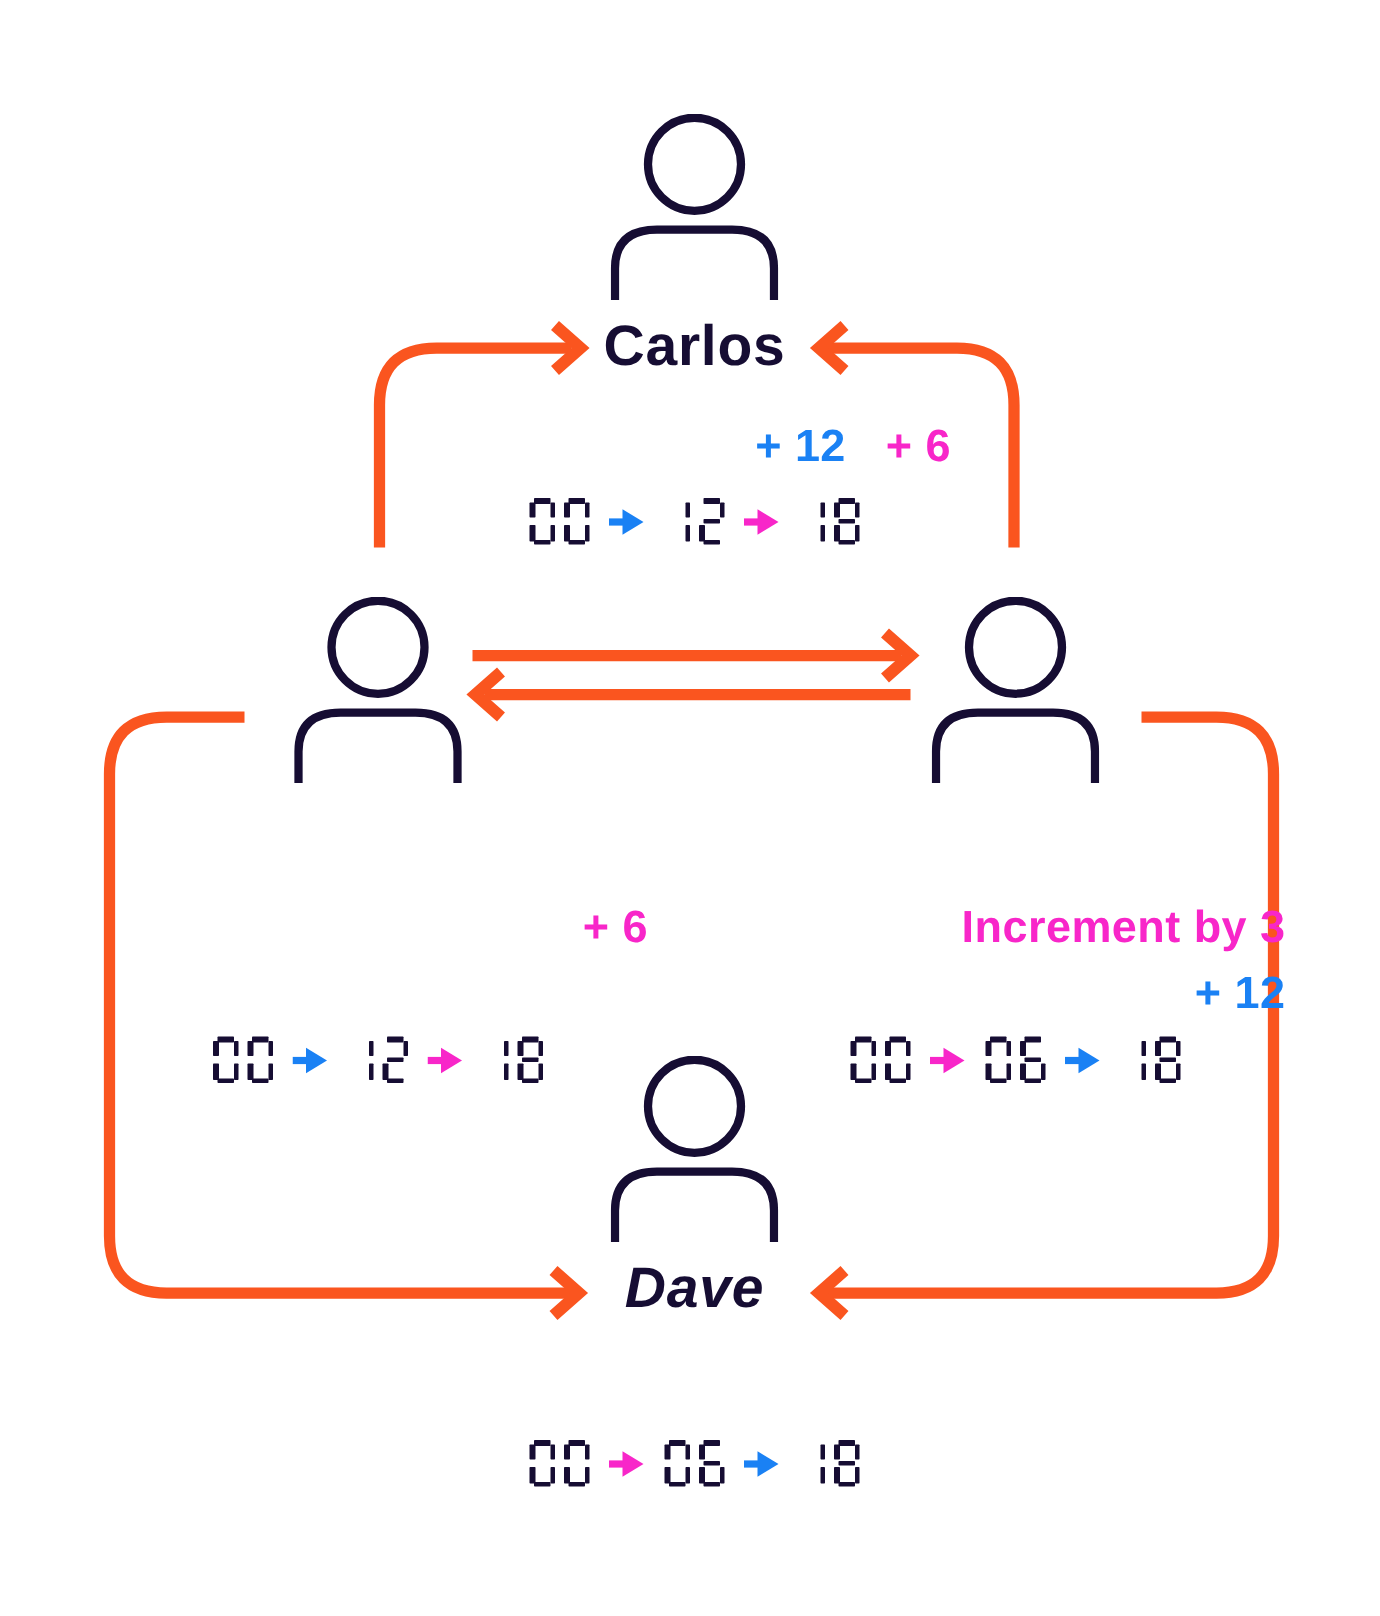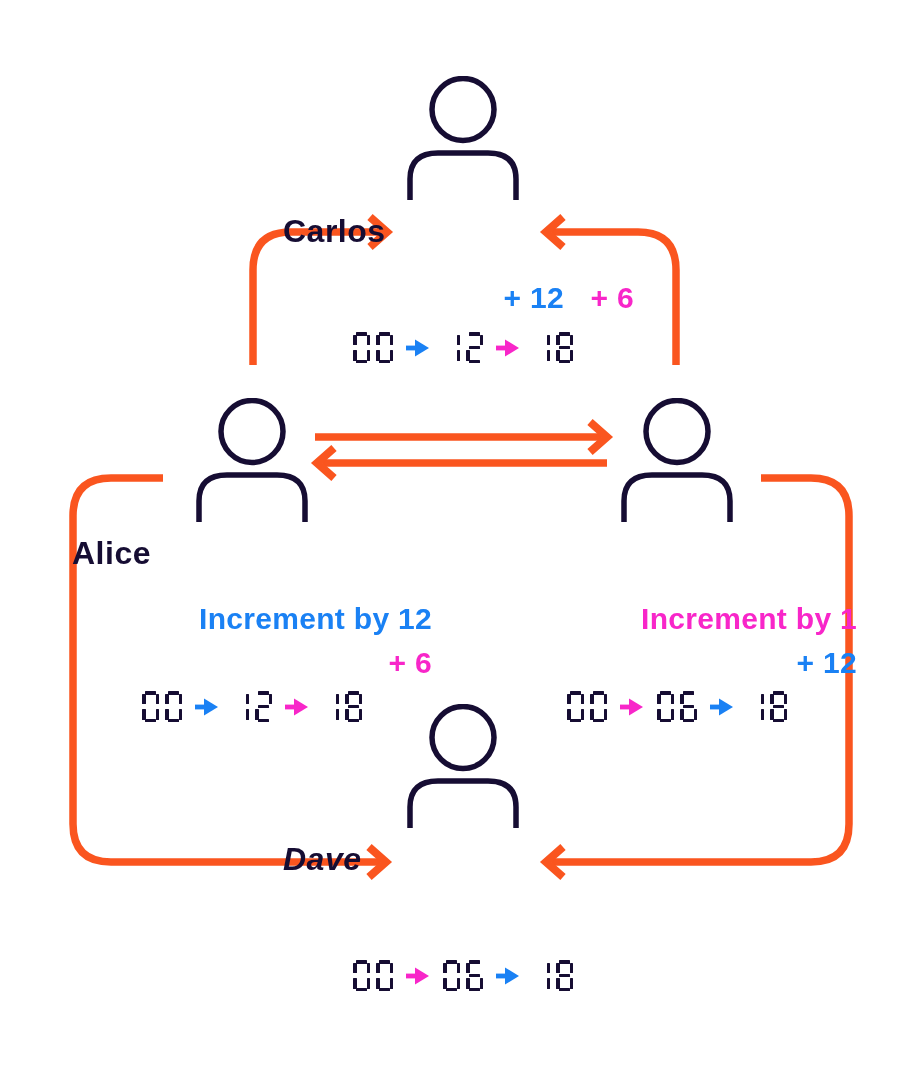--- a/index.html
+++ b/index.html
@@ -14,22 +14,22 @@
   .paths{position:absolute;left:0;top:0;}
   .paths path{fill:none;stroke:var(--orange);stroke-width:7.5;stroke-linecap:butt;}
   .paths path.head{stroke-width:8;stroke-linejoin:miter;}
 
   .user{position:absolute;width:360px;height:340px;}
   .user .icon{position:absolute;left:50%;transform:translateX(-50%);top:0;width:112px;height:124px;}
   .user .icon svg{display:block;}
   .user .icon .stroke{fill:none;stroke:var(--navy);stroke-width:5.5;}
 
   .name{
-    position:absolute;top:137px;left:0;width:100%;
-    font-size:32px;font-weight:700;color:var(--navy);letter-spacing:0.5px;line-height:36px;
+    position:absolute;top:137px;left:0;width:100%;text-align:center;
+    font-size:38px;font-weight:700;color:var(--navy);letter-spacing:0.5px;line-height:36px;
   }
   .ops{position:absolute;left:0;width:100%;text-align:right;
     font-size:30px;font-weight:700;line-height:36px;letter-spacing:0.3px;}
   .layout-inline .ops{top:204px;}
   .layout-inline .ops .op{display:inline-block;margin:0 9px;}
   .layout-stacked .ops{top:203px;}
   .layout-stacked .ops .op{display:block;}
   .layout-stacked .ops .op + .op{margin-top:8px;}
 
   .counter{
@@ -180,23 +180,21 @@
     </div>
   </div>
 
   <div class="user layout-stacked u-alice">
     <div class="icon">
       <svg width="112" height="124" viewBox="0 0 112 124">
         <circle class="stroke" cx="56" cy="33.5" r="31"></circle>
         <path class="stroke" d="M 3 124 L 3 103 Q 3 77 31 77 L 81 77 Q 109 77 109 103 L 109 124"></path>
       </svg>
     </div>
-    <div class="name">Alice</div>
     <div class="ops">
-      <span class="op" style="color: rgb(26, 129, 244);">Increment by 12</span>
       <span class="op" style="color: rgb(248, 38, 201);">+ 6</span>
     </div>
     <div class="counter">
       <span class="seg-group">
           <span class="seg-digit">
             <i class="seg-a on"></i>
             <i class="seg-b on"></i>
             <i class="seg-c on"></i>
             <i class="seg-d on"></i>
             <i class="seg-e on"></i>
@@ -269,21 +267,21 @@
   </div>
 
   <div class="user layout-stacked u-bob">
     <div class="icon">
       <svg width="112" height="124" viewBox="0 0 112 124">
         <circle class="stroke" cx="56" cy="33.5" r="31"></circle>
         <path class="stroke" d="M 3 124 L 3 103 Q 3 77 31 77 L 81 77 Q 109 77 109 103 L 109 124"></path>
       </svg>
     </div>
     <div class="ops">
-      <span class="op" style="color: rgb(248, 38, 201);">Increment by 1</span>
+      <span class="op" style="color: rgb(248, 38, 201);">Increment by 3</span>
       <span class="op" style="color: rgb(26, 129, 244);">+ 12</span>
     </div>
     <div class="counter">
       <span class="seg-group">
           <span class="seg-digit">
             <i class="seg-a on"></i>
             <i class="seg-b on"></i>
             <i class="seg-c on"></i>
             <i class="seg-d on"></i>
             <i class="seg-e on"></i>

